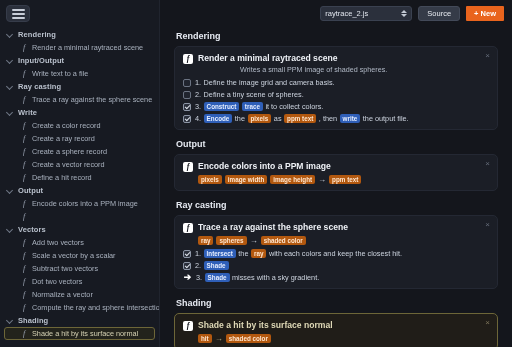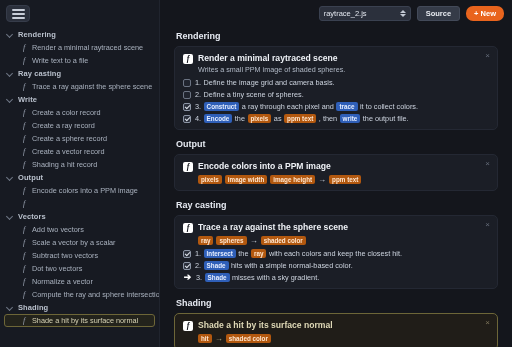--- a/index.html
+++ b/index.html
@@ -108,26 +108,26 @@
   .spin { display:flex; flex-direction: column; gap:1px; align-items:center; }
   .spin i { display:block; width:0;height:0;border-left:3px solid transparent;border-right:3px solid transparent; }
   .spin i.up { border-bottom: 3px solid #c3c9d4; }
   .spin i.dn { border-top: 3px solid #c3c9d4; }
 
   .btn-source {
     height: 15px; padding: 0 8px;
     background: #353b48; border: 1px solid #434a59;
     border-radius: 3px;
     display:flex; align-items:center;
-    font-size: 7.5px; font-weight: bold; color: #e8ebf1;
+    font-size: 7.5px; font-weight: normal; color: #e8ebf1;
   }
   .btn-new {
     height: 15px; padding: 0 8px;
     background: #e9641d; border: none;
-    border-radius: 7px;
+    border-radius: 1px;
     display:flex; align-items:center;
     font-size: 7.5px; font-weight: bold; color: #ffffff;
   }
 
   .content { padding: 4px 14px 0 14px; }
   .section-title {
     font-size: 9px; font-weight: bold; color: #e6eaf2;
     margin: 0 0 5px 2px;
   }
   .section { margin-bottom: 9px; }
@@ -154,21 +154,21 @@
     width: 10px; height: 10px; flex: 0 0 10px;
     background: #ffffff; border-radius: 2px;
     display:flex;align-items:center;justify-content:center;
     font-family: "Liberation Serif", serif;
     font-style: italic; font-weight: bold;
     font-size: 8px; color: #11131a; line-height: 1;
     margin-top: 0.5px;
   }
   .card-title { font-size: 8.6px; font-weight: bold; color: #eef1f6; line-height: 11px; }
   .card.highlight .card-title { color: #ded8b6; }
-  .card-sub { font-size: 7.2px; color: #b2bac7; margin-top: 1px; line-height: 9px; }
+  .card-sub { font-size: 7.2px; color: #b2bac7; margin-top: 1px; line-height: 9px; margin-left: 42px; }
 
   .sig { display: flex; align-items: center; gap: 3px; margin-top: 3px; flex-wrap: wrap; }
   .arrow-g { font-size: 8px; color: #cfd5df; line-height: 1; }
   .card.highlight .arrow-g { color: #b9ae80; }
 
   .tag {
     display: inline-flex; align-items: center;
     height: 9px; padding: 0 3px;
     border-radius: 2px;
     font-size: 6.3px; font-weight: bold;
@@ -214,20 +214,24 @@
     </div>
     <nav class="nav" id="nav">
         <div class="group-head">
           <span class="chev"></span>
           <span class="group-label">Rendering</span>
         </div>
         <div class="leaf">
           <span class="fx">f</span>
           <span class="leaf-label">Render a minimal raytraced scene</span>
         </div>
+        <div class="group-head">
+          <span class="chev"></span>
+          <span class="group-label">Input/Output</span>
+        </div>
         <div class="leaf">
           <span class="fx">f</span>
           <span class="leaf-label">Write text to a file</span>
         </div>
         <div class="group-head">
           <span class="chev"></span>
           <span class="group-label">Ray casting</span>
         </div>
         <div class="leaf">
           <span class="fx">f</span>
@@ -248,21 +252,21 @@
         <div class="leaf">
           <span class="fx">f</span>
           <span class="leaf-label">Create a sphere record</span>
         </div>
         <div class="leaf">
           <span class="fx">f</span>
           <span class="leaf-label">Create a vector record</span>
         </div>
         <div class="leaf">
           <span class="fx">f</span>
-          <span class="leaf-label">Shading a hit record</span>
+          <span class="leaf-label">Define a hit record</span>
         </div>
         <div class="group-head">
           <span class="chev"></span>
           <span class="group-label">Output</span>
         </div>
         <div class="leaf">
           <span class="fx">f</span>
           <span class="leaf-label">Encode colors into a PPM image</span>
         </div>
         <div class="leaf">
@@ -345,21 +349,20 @@
                 <span class="step-text">
                   <span class="step-num">2.</span>
                   <span>Define a tiny scene of spheres.</span>
                 </span>
               </div>
               <div class="step">
                 <span class="cbox checked"></span>
                 <span class="step-text">
                   <span class="step-num">3.</span>
                   <span class="tag blue">Construct</span>
-                  <span>a ray through each pixel and</span>
                   <span class="tag blue">trace</span>
                   <span>it to collect colors.</span>
                 </span>
               </div>
               <div class="step">
                 <span class="cbox checked"></span>
                 <span class="step-text">
                   <span class="step-num">4.</span>
                   <span class="tag blue">Encode</span>
                   <span>the</span>
@@ -418,21 +421,20 @@
                   <span>the</span>
                   <span class="tag orange">ray</span>
                   <span>with each colors and keep the closest hit.</span>
                 </span>
               </div>
               <div class="step">
                 <span class="cbox checked"></span>
                 <span class="step-text">
                   <span class="step-num">2.</span>
                   <span class="tag blue">Shade</span>
-                  <span>hits with a simple normal-based color.</span>
                 </span>
               </div>
               <div class="step">
                 <span class="arrow-step">➔</span>
                 <span class="step-text">
                   <span class="step-num">3.</span>
                   <span class="tag blue">Shade</span>
                   <span>misses with a sky gradient.</span>
                 </span>
               </div>

